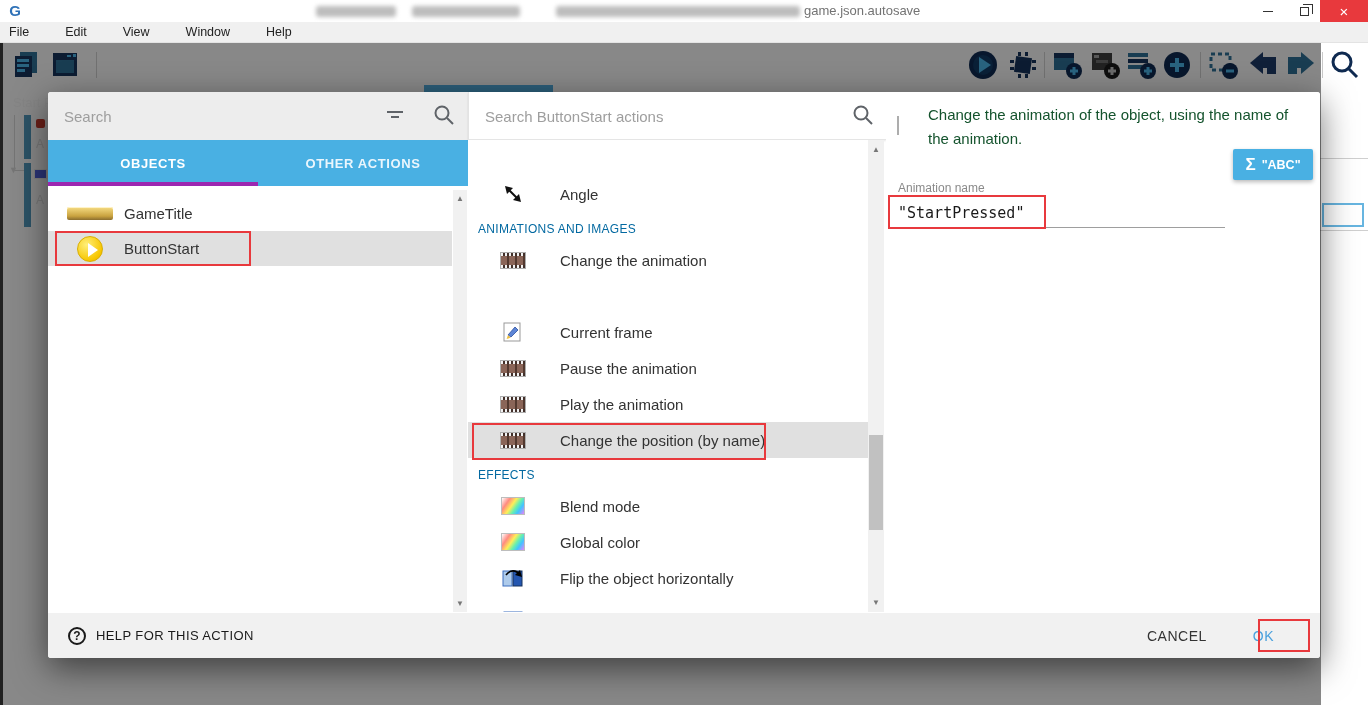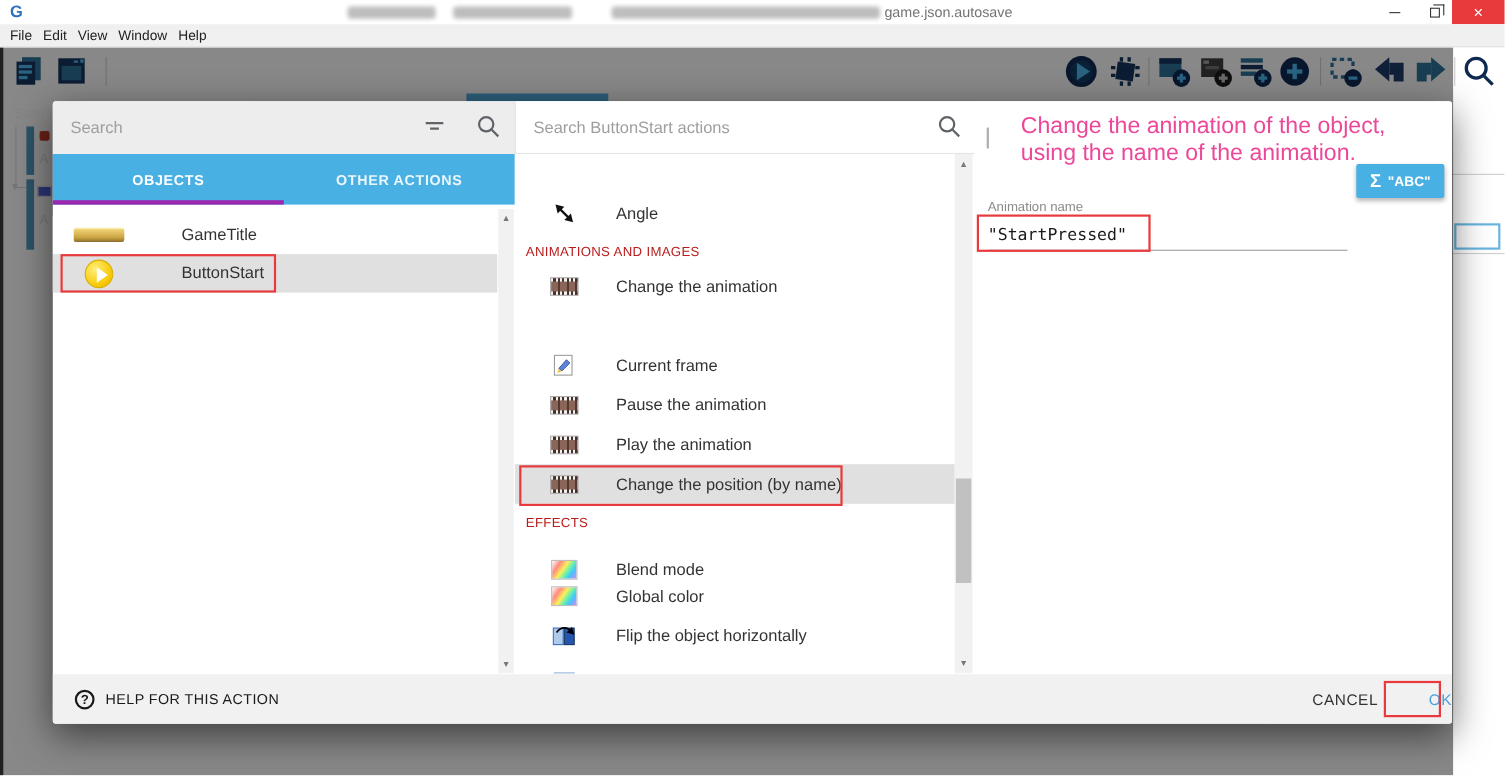--- a/index.html
+++ b/index.html
@@ -13,21 +13,21 @@
   .title-text { position:absolute; left:804px; top:3px; font-size:13px; color:#737373; }
   .winbtn { position:absolute; top:0; height:22px; display:flex; align-items:center; justify-content:center; }
   .btn-min { left:1252px; width:32px; }
   .btn-min i { display:block; width:10px; height:1px; background:#333; }
   .btn-max { left:1288px; width:32px; }
   .btn-max i { display:block; position:relative; width:9px; height:9px; border:1px solid #333; }
   .btn-max i::before { content:""; position:absolute; top:-4px; left:2px; width:9px; height:9px; border-top:1px solid #333; border-right:1px solid #333; }
   .btn-close { left:1320px; width:48px; background:#e8393d; color:#fff; font-size:15px; }
 
   
-  .menubar { position:absolute; top:22px; left:0; width:100%; height:21px; background:#f0f0f0; display:flex; align-items:center; gap:10px; padding-left:9px; font-size:12.5px; color:#222; z-index:40; border-bottom:1px solid #e3e3e3; }
+  .menubar { position:absolute; top:22px; left:0; width:100%; height:21px; background:#f0f0f0; display:flex; align-items:center; gap:36px; padding-left:9px; font-size:12.5px; color:#222; z-index:40; border-bottom:1px solid #e3e3e3; }
 
   
   .content { position:absolute; top:43px; left:0; width:1321px; height:662px; background:#f2f2f2; }
   .bg { position:absolute; inset:0; }
   .left-edge { position:absolute; left:0; top:0; width:3px; height:100%; background:#3c3c3c; }
   .tb-icon { position:absolute; top:5px; width:34px; height:34px; }
   .tb-sep { position:absolute; top:9px; width:1px; height:26px; background:#c9c9c9; }
   .bg-tab { position:absolute; left:424px; top:42px; width:129px; height:8px; background:#4fa8d8; }
   .bg-scene-label { position:absolute; left:13px; top:52px; font-size:13px; color:#ececec; }
   .bg-bar { position:absolute; background:#4f94b8; }
@@ -45,21 +45,21 @@
 
   
   .lsearch { position:absolute; left:0; top:0; width:420px; height:48px; background:#ededed; border-radius:3px 0 0 0; }
   .lsearch input { position:absolute; left:16px; top:12px; width:300px; height:24px; border:none; background:transparent; outline:none; font-size:15px; color:#333; font-family:"Liberation Sans",sans-serif; }
   .lsearch input::placeholder { color:#9e9e9e; }
   .icon-abs { position:absolute; }
   .tabbar { position:absolute; left:0; top:48px; width:420px; height:46px; background:#49b0e3; display:flex; }
   .tab { flex:1; display:flex; align-items:center; justify-content:center; color:#fff; font-size:13px; font-weight:bold; letter-spacing:0.6px; }
   .tab.inactive { color:#eaf6fd; }
   .tab-indicator { position:absolute; left:0; top:90px; width:210px; height:4px; background:#9c27b0; }
-  .orow { position:absolute; left:0; width:404px; height:35px; display:flex; align-items:center; background:#fff;gap:41px; }
+  .orow { position:absolute; left:0; width:404px; height:35px; display:flex; align-items:center; background:#fff; }
   .orow.sel { background:#e0e0e0; }
   .oicon { width:56px; margin-left:14px; display:flex; align-items:center; justify-content:center; }
   .olabel { font-size:15px; color:#333; margin-left:6px; }
   .thumb-gametitle { width:46px; height:13px; border-radius:2px; background:linear-gradient(#f7dd84,#c9a23f 70%,#8a6d2f); box-shadow:inset 0 1px 0 #fff3c8; }
   .thumb-button { position:relative; width:26px; height:26px; border-radius:50%; background:radial-gradient(circle at 35% 32%, #ffef7a, #f7c600 70%, #e3a800); border:1px solid #d9ae00; }
   .thumb-button::after { content:""; position:absolute; left:10px; top:6px; border-left:10px solid #fff; border-top:7px solid transparent; border-bottom:7px solid transparent; }
 
   
   .vscroll { position:absolute; background:#f1f1f1; }
   .vscroll .arr { position:absolute; left:0; width:100%; text-align:center; font-size:8px; color:#777; }
@@ -67,44 +67,44 @@
 
   
   .msearch { position:absolute; left:420px; top:0; width:418px; height:48px; background:#fff; border-left:1px solid #e3e3e3; border-bottom:1px solid #e5e5e5; box-shadow:0 1px 2px rgba(0,0,0,0.10); }
   .msearch input { position:absolute; left:16px; top:12px; width:330px; height:24px; border:none; outline:none; font-size:15px; color:#333; background:transparent; font-family:"Liberation Sans",sans-serif; }
   .msearch input::placeholder { color:#9e9e9e; }
   .mlist { position:absolute; left:420px; top:48px; width:400px; height:472px; overflow:hidden; background:#fff; }
   .mrow { position:absolute; left:0; width:400px; height:36px; display:flex; align-items:center; }
   .mrow.sel { background:#e0e0e0; }
   .micon { width:46px; margin-left:22px; display:flex; align-items:center; justify-content:center; }
   .mlabel { font-size:15px; color:#333; margin-left:24px; }
-  .mheader { position:absolute; left:10px; width:380px; height:30px; line-height:34px; font-size:12px; color:#b91c1c; letter-spacing:0.3px; }
+  .mheader { position:absolute; left:10px; width:380px; height:30px; line-height:34px; font-size:12px; color:#0369a1; letter-spacing:0.3px; }
 
   
   .icon-film { position:relative; width:26px; height:17px; background:repeating-linear-gradient(90deg,#8a6558 0 6px,#53392f 6px 8px); border:1px solid #adadad; }
   .icon-film::before, .icon-film::after { content:""; position:absolute; left:0; right:0; height:3px; background:repeating-linear-gradient(90deg,#f3f3f3 0 2px,#43302a 2px 4px); }
   .icon-film::before { top:0; } .icon-film::after { bottom:0; }
   .icon-rainbow { width:24px; height:18px; border:1px solid #bdbdbd; background:linear-gradient(125deg,#ffffff 0%,#ff8a80 25%,#ffee58 45%,#69f0ae 62%,#40c4ff 78%,#ea80fc 100%); }
 
   
   .rpanel { position:absolute; left:838px; top:0; width:434px; height:521px; background:#fff; border-radius:0 3px 0 0; }
-  .rdesc { position:absolute; left:42px; top:11px; width:376px; font-size:21px; line-height:24px; color:#ec4899; }
+  .rdesc { position:absolute; left:42px; top:11px; width:376px; font-size:15px; line-height:24px; color:#14532d; }
   .rfilm { position:absolute; left:11px; top:25px; }
   .rlabel { position:absolute; left:12px; top:89px; font-size:12px; color:#8a8a8a; }
   .rfield { position:absolute; left:12px; top:106px; width:327px; height:30px; border:none; border-bottom:1px solid #9e9e9e; outline:none; font-family:"DejaVu Sans Mono", monospace; font-size:15px; color:#1a1a1a; background:transparent; }
   .sigma-btn { position:absolute; left:347px; top:57px; width:80px; height:31px; background:#49b0e3; color:#fff; border:none; border-radius:2px; font-size:13px; display:flex; align-items:center; justify-content:center; gap:6px; box-shadow:0 2px 4px rgba(0,0,0,0.28); cursor:pointer; font-family:"Liberation Sans",sans-serif; }
   .sigma-btn .sg { font-size:17px; font-weight:bold; }
   .sigma-btn .lb { font-weight:bold; font-size:12.5px; }
 
   
   .dfooter { position:absolute; left:0; top:521px; width:1272px; height:45px; background:#f1f1f1; border-radius:0 0 3px 3px; display:flex; align-items:center; }
   .help { display:flex; align-items:center; gap:10px; margin-left:20px; cursor:pointer; }
   .help .qmark { width:18px; height:18px; border:2px solid #1a1a1a; border-radius:50%; font-size:12px; font-weight:bold; color:#1a1a1a; display:flex; align-items:center; justify-content:center; }
   .help .htext { font-size:13px; color:#1a1a1a; letter-spacing:0.4px; }
-  .fbuttons { margin-left:auto; display:flex; align-items:center; gap:46px; }
+  .fbuttons { margin-left:auto; display:flex; align-items:center; gap:46px; padding-right:46px; }
   .btn-cancel { background:none; border:none; font-size:14px; color:#333; letter-spacing:0.5px; cursor:pointer; font-family:"Liberation Sans",sans-serif; }
   .btn-ok { background:none; border:none; font-size:14px; color:#49a0dd; letter-spacing:0.5px; cursor:pointer; font-family:"Liberation Sans",sans-serif; }
 
   
   .anno { position:absolute; border:2px solid #e8393d; pointer-events:none; z-index:30; }
 </style>
 </head>
 <body>
 
 <div class="screen">
@@ -349,21 +349,21 @@
             </span>
           <span class="mlabel">Play the animation</span>
         </div>
         <div class="mrow sel" style="top:282px">
           <span class="micon">
               <span class="icon-film"></span>
             </span>
           <span class="mlabel">Change the position (by name)</span>
         </div>
         <div class="mheader" style="top:318px">EFFECTS</div>
-        <div class="mrow" style="top:360px">
+        <div class="mrow" style="top:348px">
           <span class="micon">
               <span class="icon-rainbow"></span>
             </span>
           <span class="mlabel">Blend mode</span>
         </div>
         <div class="mrow" style="top:384px">
           <span class="micon">
               <span class="icon-rainbow"></span>
             </span>
           <span class="mlabel">Global color</span>

